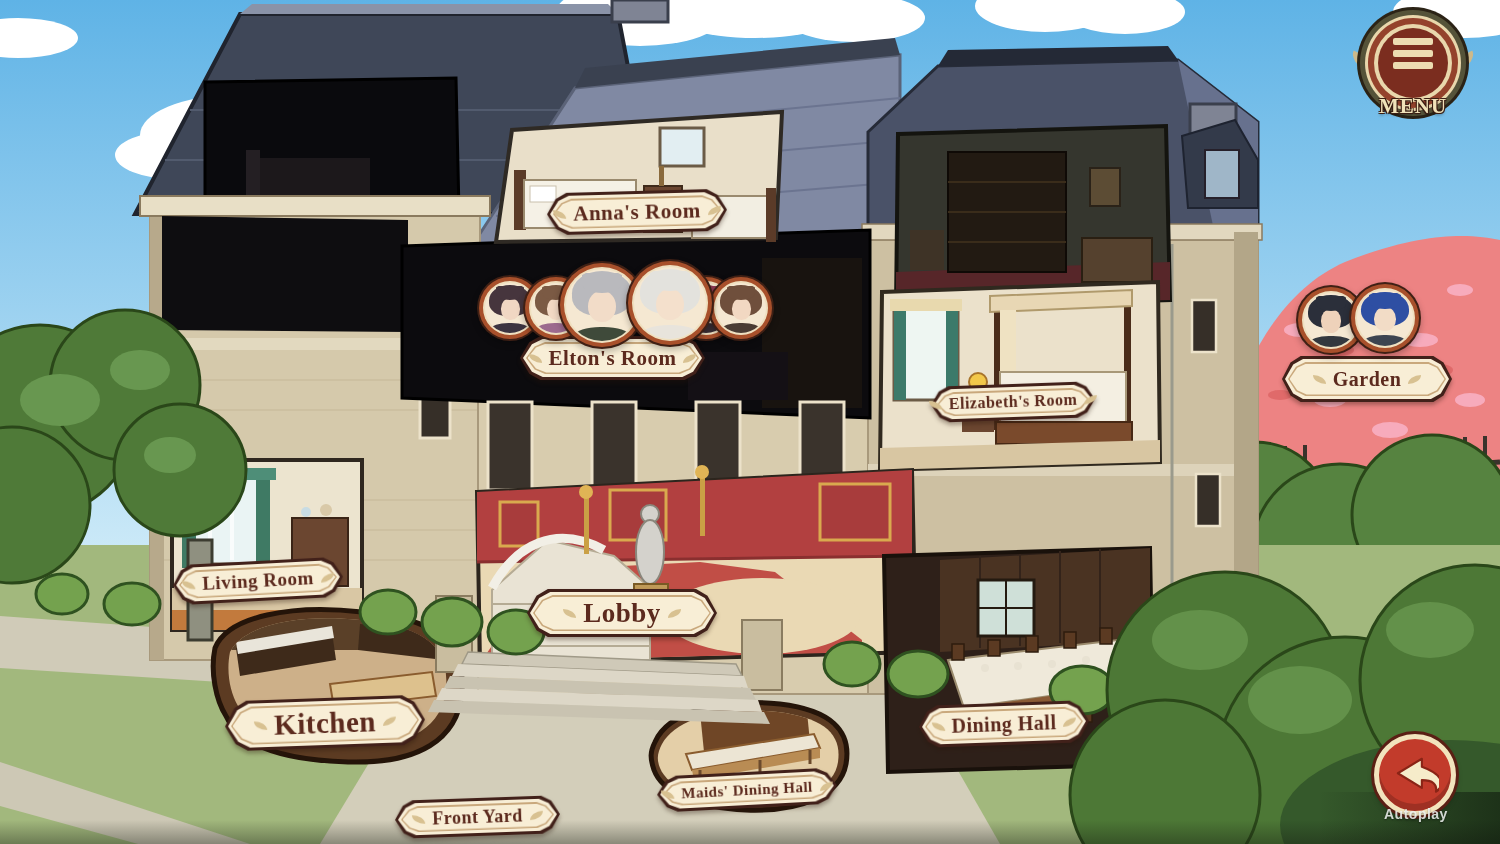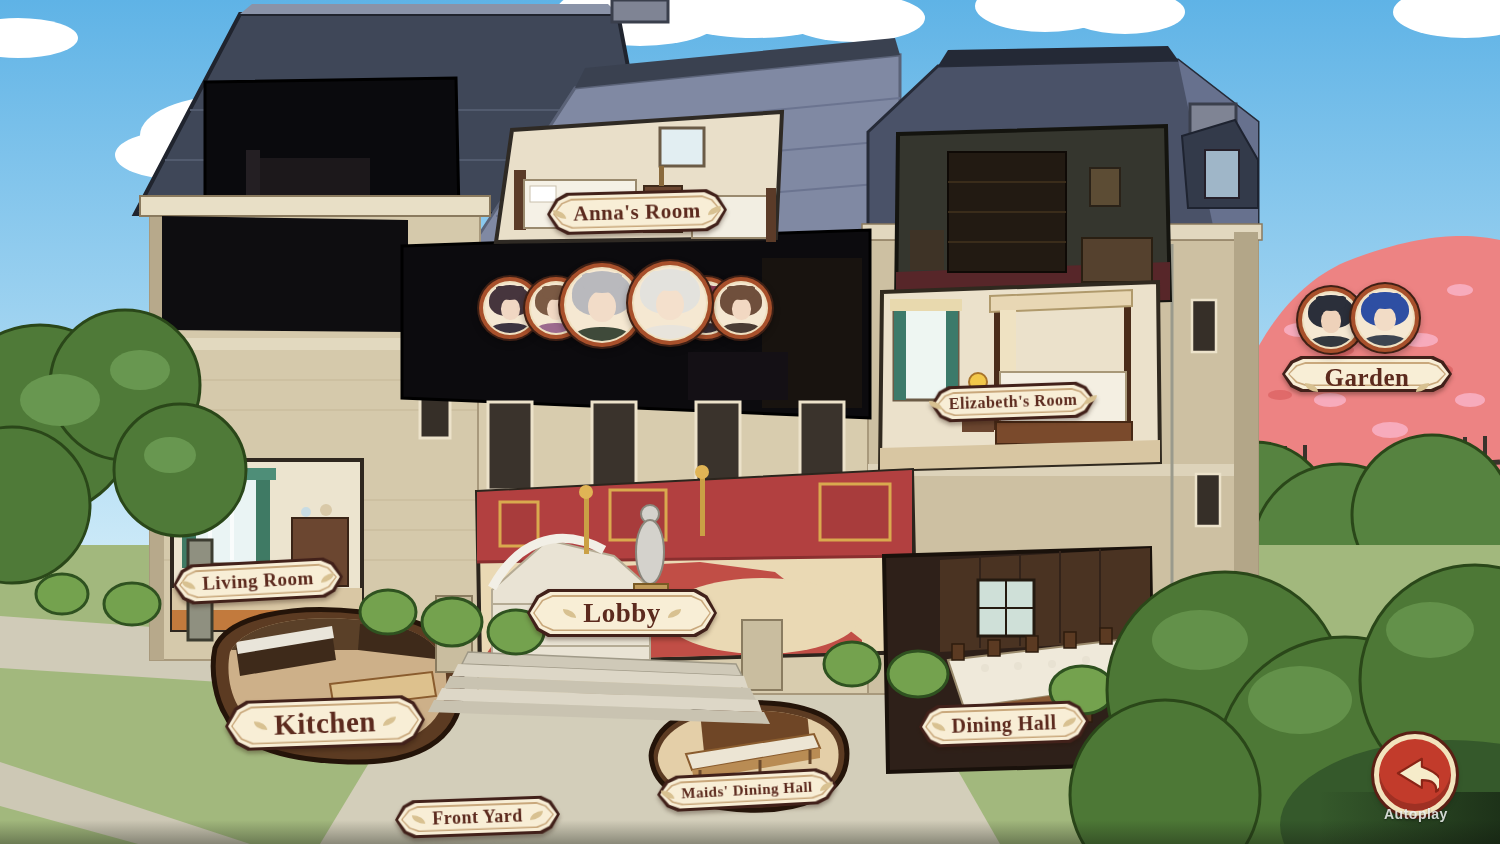--- a/index.html
+++ b/index.html
@@ -381,20 +381,29 @@
   <div class="room-label" style="left:547px;top:191px;width:180px;height:42px;font-size:21px;transform:rotate(-1.5deg);">
     <div class="rl-bg"></div>
       <div class="rl-bg2"></div>
       <div class="rl-bg3"></div>
       <div class="rl-bg4"></div>
     <span class="rl-leaf"></span>
     <span class="rl-text">Anna's Room</span>
     <span class="rl-leaf right"></span>
   </div>
 
+  <div class="room-label" style="left:520px;top:336px;width:185px;height:44px;font-size:21px;">
+    <div class="rl-bg"></div>
+      <div class="rl-bg2"></div>
+      <div class="rl-bg3"></div>
+      <div class="rl-bg4"></div>
+    <span class="rl-leaf"></span>
+    <span class="rl-text">Elton's Room</span>
+    <span class="rl-leaf right"></span>
+  </div>
 
   <div class="room-label" style="left:931px;top:384px;width:164px;height:36px;font-size:16px;transform:rotate(-2deg);">
     <div class="rl-bg"></div>
       <div class="rl-bg2"></div>
       <div class="rl-bg3"></div>
       <div class="rl-bg4"></div>
     <span class="rl-leaf"></span>
     <span class="rl-text">Elizabeth's Room</span>
     <span class="rl-leaf right"></span>
   </div>
@@ -452,21 +461,21 @@
   <div class="room-label" style="left:395px;top:798px;width:165px;height:38px;font-size:18px;transform:rotate(-2deg);">
     <div class="rl-bg"></div>
       <div class="rl-bg2"></div>
       <div class="rl-bg3"></div>
       <div class="rl-bg4"></div>
     <span class="rl-leaf"></span>
     <span class="rl-text">Front Yard</span>
     <span class="rl-leaf right"></span>
   </div>
 
-  <div class="room-label" style="left:1282px;top:356px;width:170px;height:36px;font-size:25px;align-items:flex-end;">
+  <div class="room-label" style="left:1282px;top:356px;width:170px;height:46px;font-size:20px;">
     <div class="rl-bg"></div>
       <div class="rl-bg2"></div>
       <div class="rl-bg3"></div>
       <div class="rl-bg4"></div>
     <span class="rl-leaf"></span>
     <span class="rl-text">Garden</span>
     <span class="rl-leaf right"></span>
   </div>
 
   <div class="portrait small" style="left: 485px; top: 283px; --hair: #46353d; --skin: #f1d7c3; --cloth: #3c3440;">
@@ -512,20 +521,30 @@
       <div class="p-bang"></div>
       <div class="p-cloth"></div>
   </div>
   <div class="portrait small" style="left: 1357px; top: 290px; width: 56px; height: 56px; --hair: #2e4fa3; --skin: #f2dcc6; --cloth: #3c4450;">
     <div class="p-hair"></div>
       <div class="p-face"></div>
       <div class="p-bang"></div>
       <div class="p-cloth"></div>
   </div>
 
+  <div class="menu-btn">
+    <div class="menu-leaf l"></div>
+    <div class="menu-leaf r"></div>
+    <div class="menu-core">
+      <div class="menu-bar"></div>
+        <div class="menu-bar"></div>
+        <div class="menu-bar"></div>
+    </div>
+    <span class="menu-label">MENU</span>
+  </div>
 
   <div class="back-btn">
     <svg width="48" height="48" viewBox="0 0 56 48">
       <path d="M36 5 L8 22 L36 39 L36 30 C49 30 54 35 52.5 43.5 C63 36 62 24 36 14.5 Z" fill="#f6ecca" stroke="#8a2416" stroke-width="2.5" stroke-linejoin="round"></path>
     </svg>
   </div>
 
   <span class="autoplay">Autoplay</span>
 
 </div>

